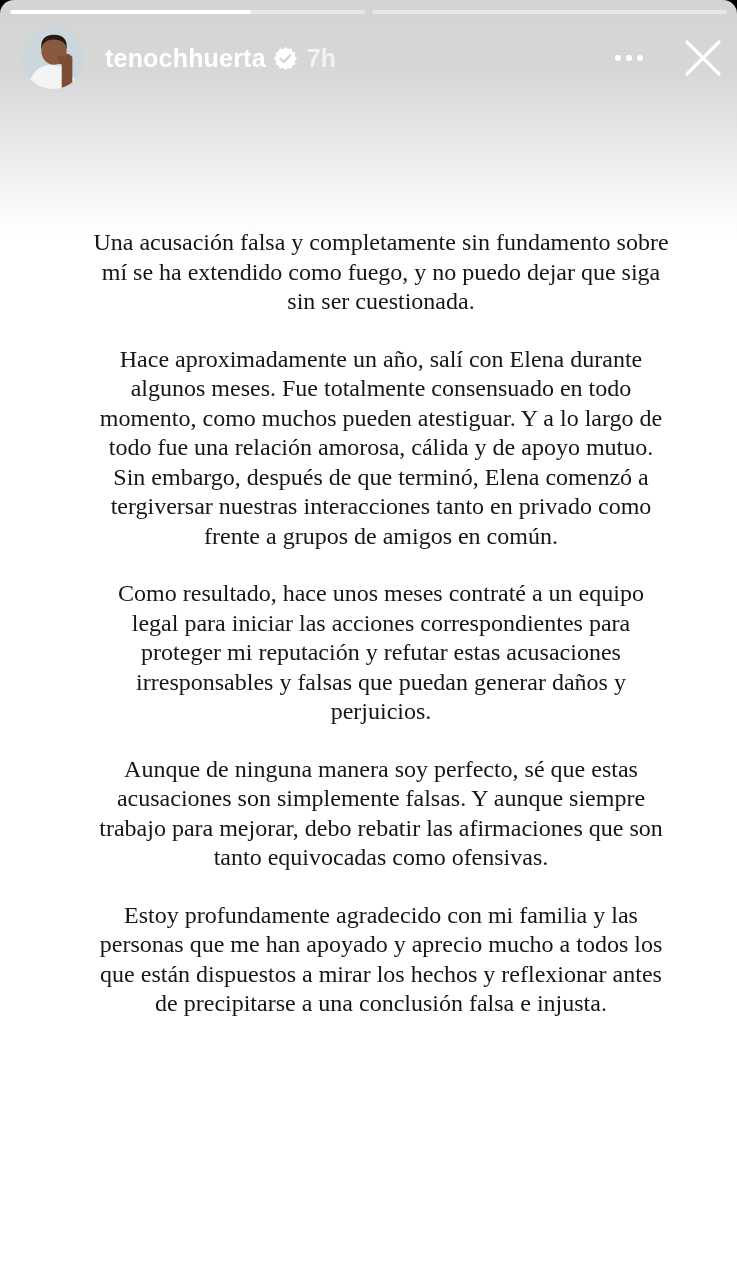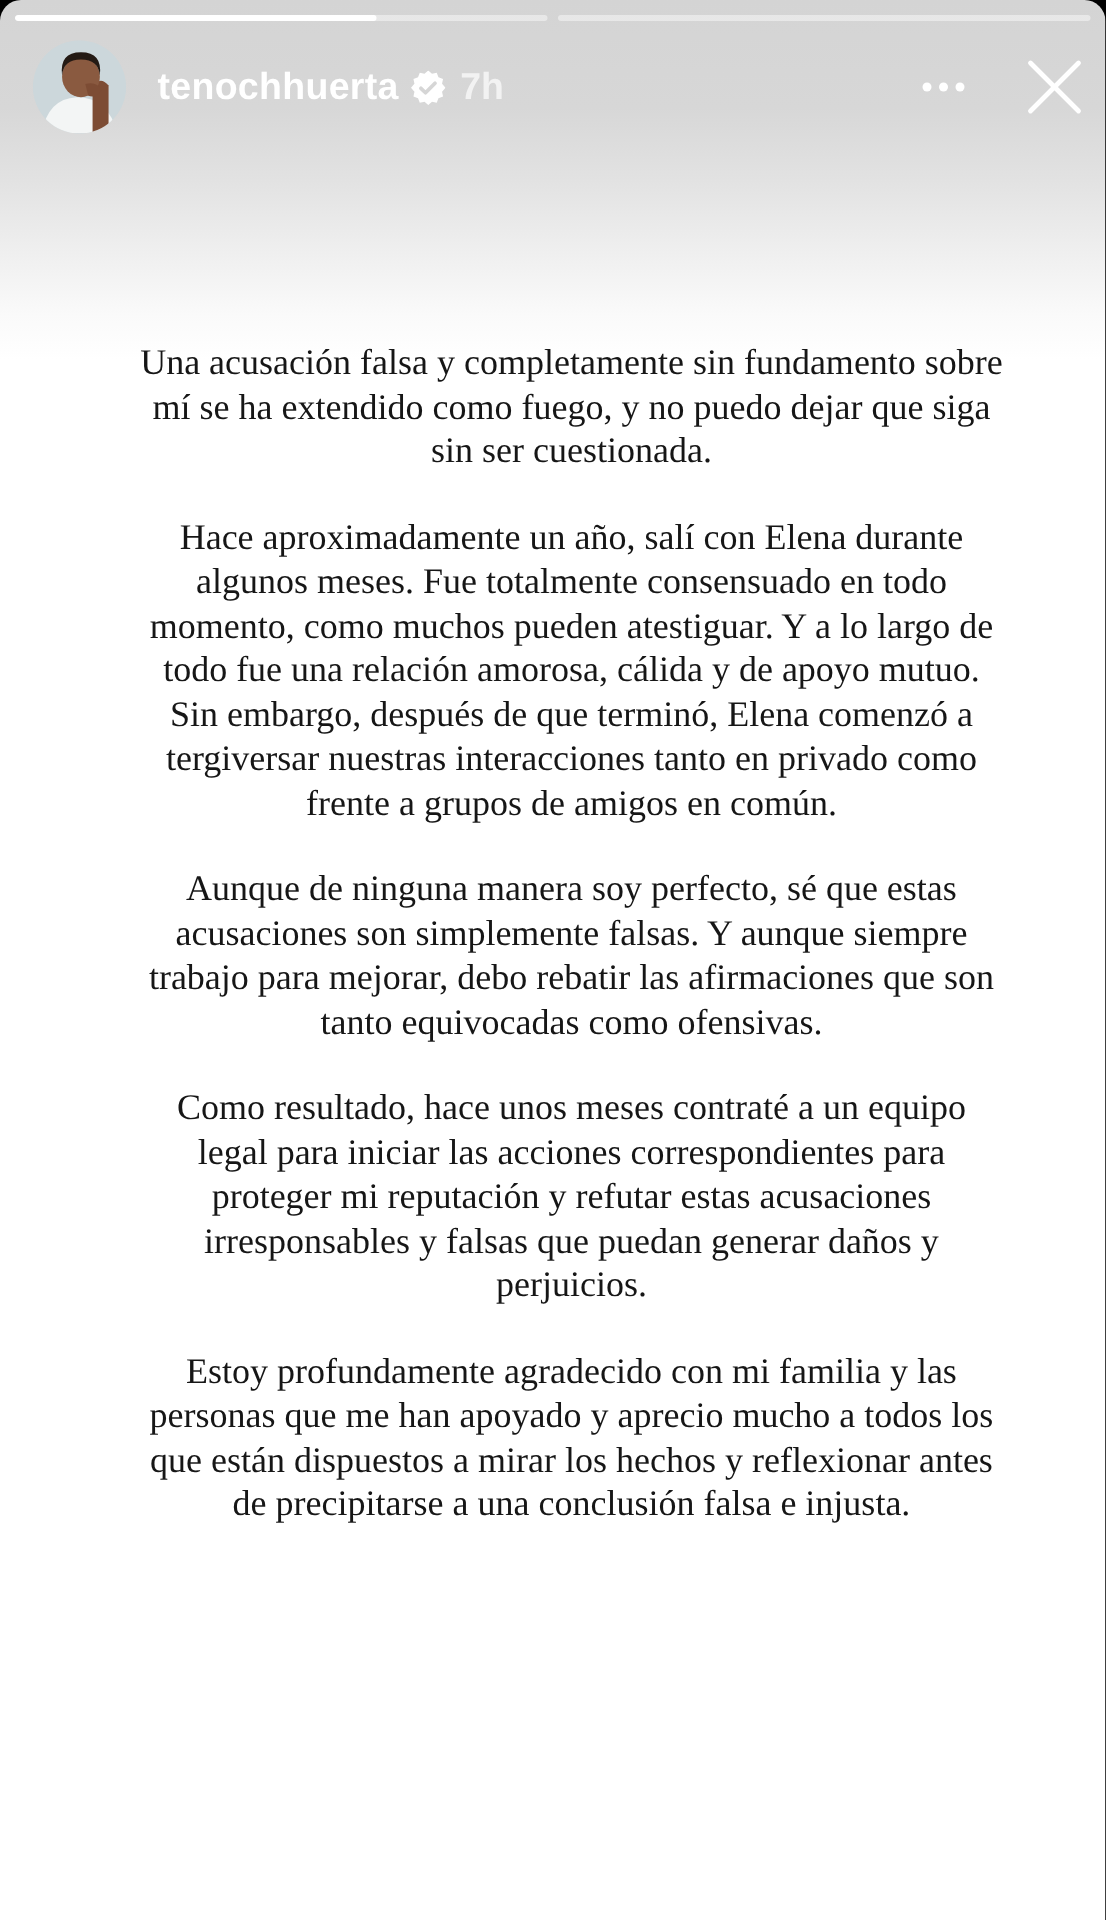--- a/index.html
+++ b/index.html
@@ -127,18 +127,18 @@
       <svg width="42" height="42" viewBox="0 0 42 42" aria-hidden="true">
         <line x1="5" y1="5" x2="37" y2="37" stroke="#ffffff" stroke-width="3.2" stroke-linecap="round"></line>
         <line x1="37" y1="5" x2="5" y2="37" stroke="#ffffff" stroke-width="3.2" stroke-linecap="round"></line>
       </svg>
     </button>
   </div>
 
   <div class="text-block">
     <p>Una acusación falsa y completamente sin fundamento sobre mí se ha extendido como fuego, y no puedo dejar que siga sin ser cuestionada.</p>
     <p>Hace aproximadamente un año, salí con Elena durante algunos meses. Fue totalmente consensuado en todo momento, como muchos pueden atestiguar. Y a lo largo de todo fue una relación amorosa, cálida y de apoyo mutuo. Sin embargo, después de que terminó, Elena comenzó a tergiversar nuestras interacciones tanto en privado como frente a grupos de amigos en común.</p>
+    <p>Como resultado, hace unos meses contraté a un equipo legal para iniciar las acciones correspondientes para proteger mi reputación y refutar estas acusaciones irresponsables y falsas que puedan generar daños y perjuicios.</p>
     <p>Aunque de ninguna manera soy perfecto, sé que estas acusaciones son simplemente falsas. Y aunque siempre trabajo para mejorar, debo rebatir las afirmaciones que son tanto equivocadas como ofensivas.</p>
-    <p>Como resultado, hace unos meses contraté a un equipo legal para iniciar las acciones correspondientes para proteger mi reputación y refutar estas acusaciones irresponsables y falsas que puedan generar daños y perjuicios.</p>
     <p>Estoy profundamente agradecido con mi familia y las personas que me han apoyado y aprecio mucho a todos los que están dispuestos a mirar los hechos y reflexionar antes de precipitarse a una conclusión falsa e injusta.</p>
   </div>
 
 </div>
 
 </body></html>

